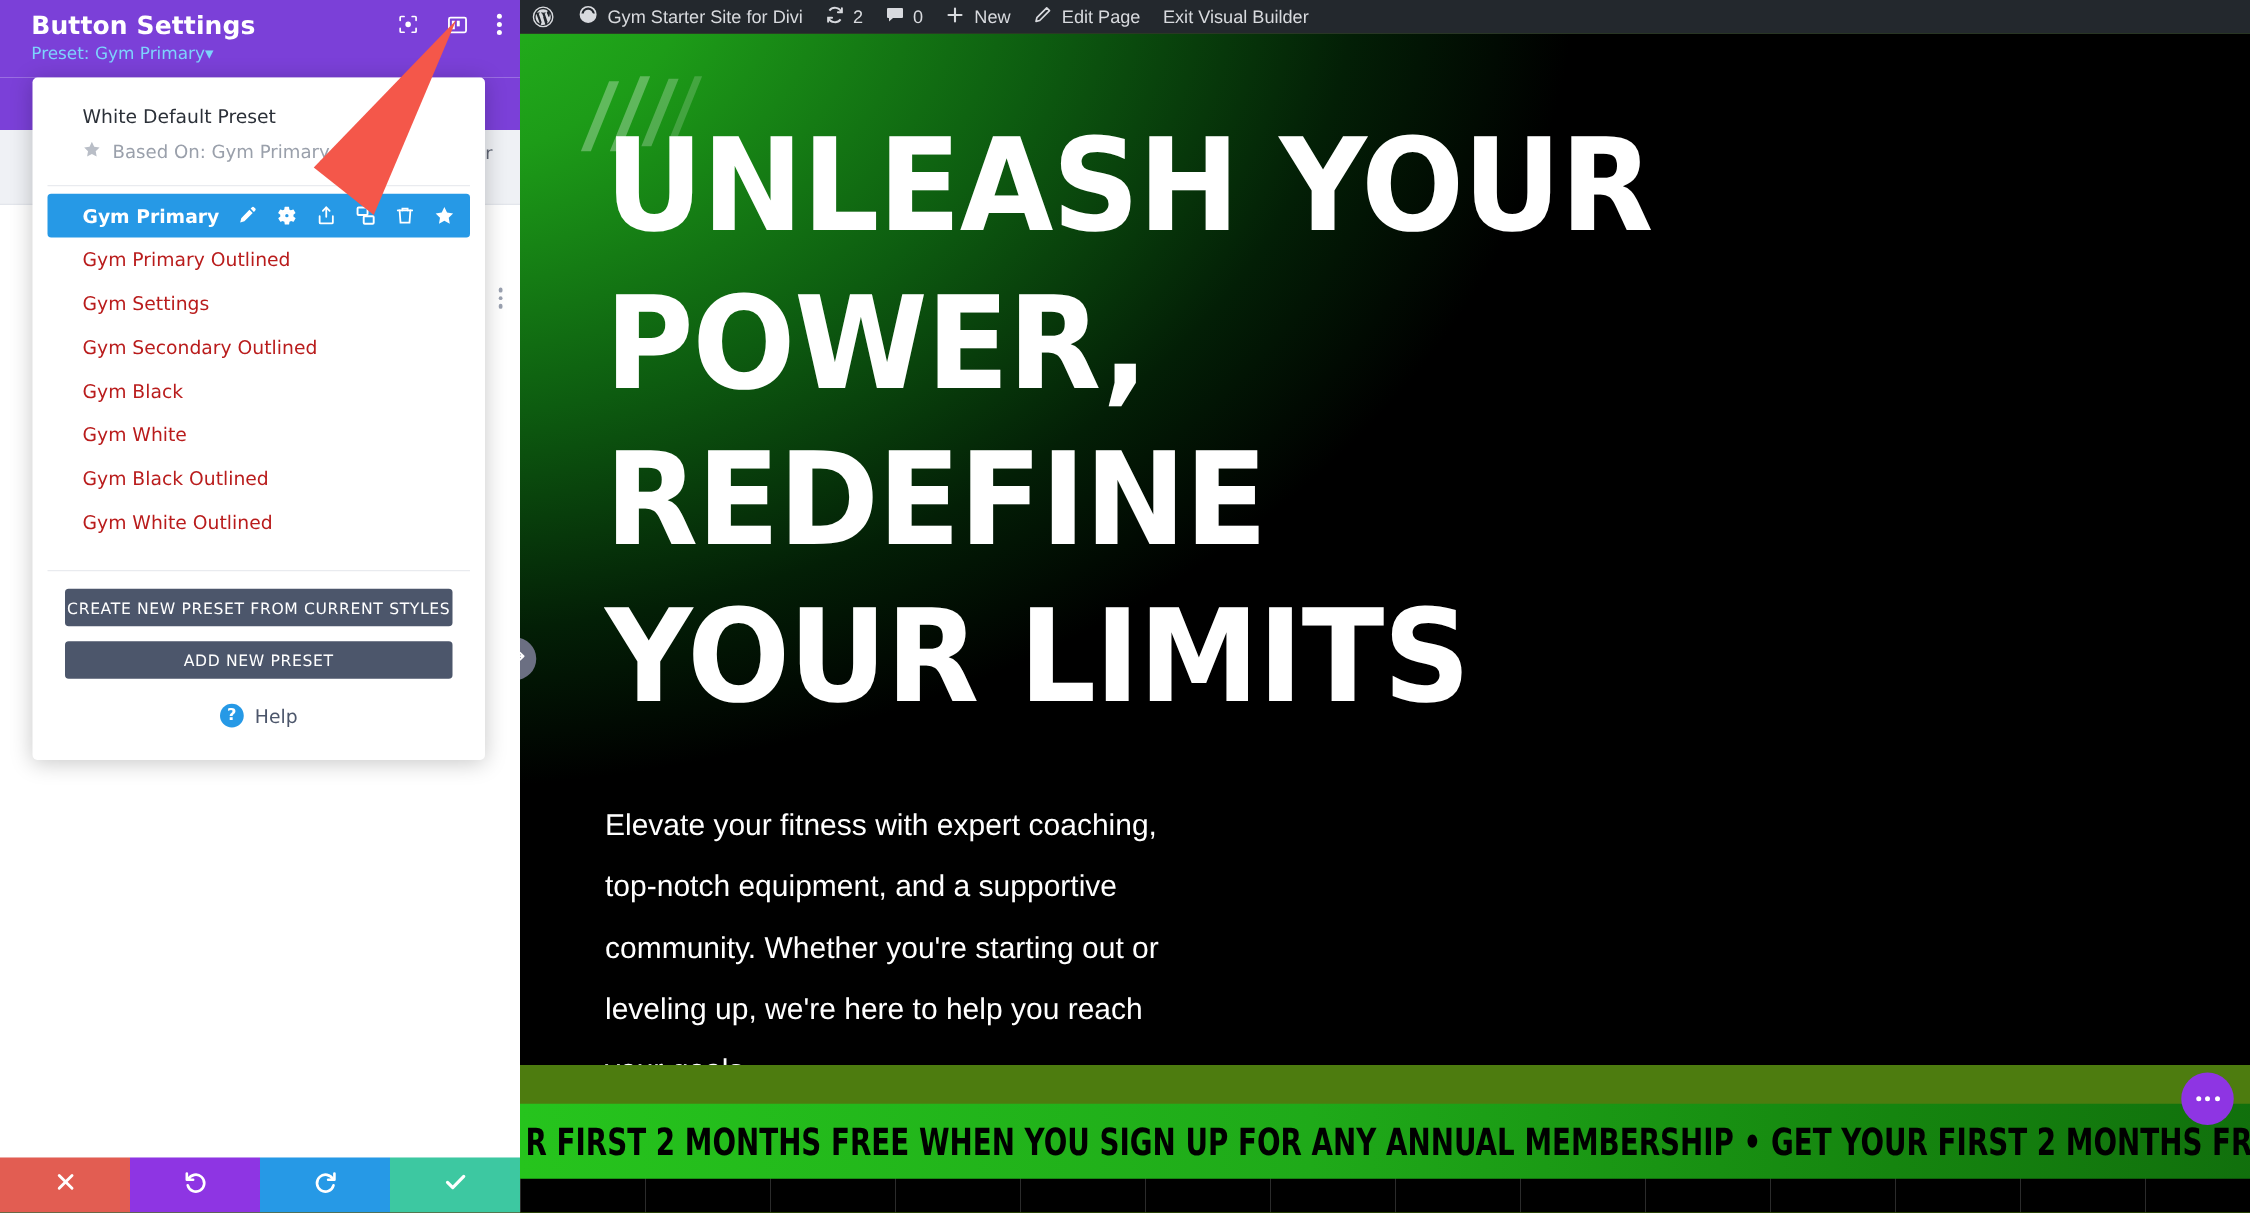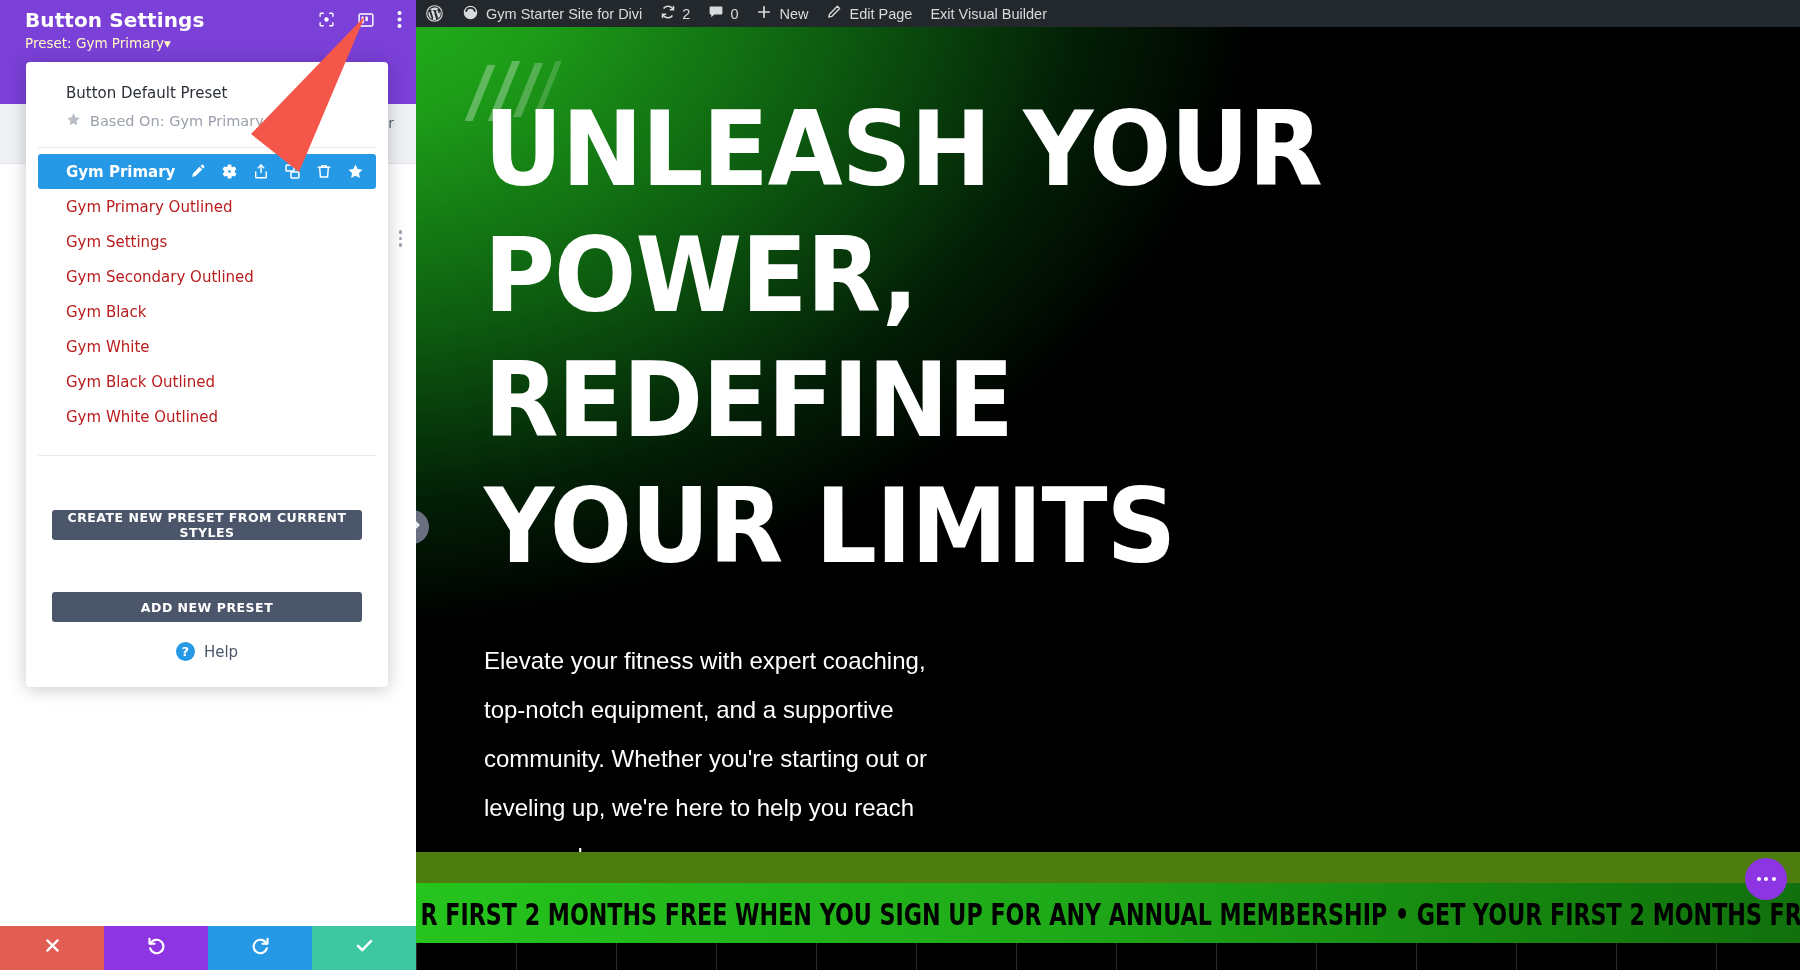--- a/index.html
+++ b/index.html
@@ -176,21 +176,21 @@
     height: 62px;
     padding: 8px 18px 0 25px;
     color: #fff;
     position: relative;
   }
   #modal-header .ttl {
     font-size: 20px; font-weight: 700; letter-spacing: .1px;
     font-family: "DejaVu Sans", sans-serif;
   }
   #modal-header .sub {
-    font-size: 13.5px; margin-top: 3px; color: #fef9c3;
+    font-size: 13.5px; margin-top: 3px; color: #7dd3fc;
     font-family: "DejaVu Sans", sans-serif;
   }
   #modal-header .hdr-icons {
     position: absolute; right: 14px; top: 10px;
     display: flex; align-items: center; gap: 22px;
   }
   .hdr-icons > div { cursor: pointer; }
 
   
   #ghost-body {
@@ -267,26 +267,25 @@
   .pd-actions svg { display: block; cursor: pointer; }
   .pd-footer { padding: 8px 26px 8px 26px; }
   .pd-btn {
     width: 100%;
     background: #4c566b;
     color: #fff;
     border: none;
     border-radius: 3px;
     height: 30px;
     font-size: 12.5px;
-    font-weight: 700;
+    font-weight: 400;
     letter-spacing: .5px;
     cursor: pointer;
     margin-bottom: 12px;
     font-family: "DejaVu Sans", sans-serif;
-    margin-top: 40px;
   }
   .pd-help {
     display: flex; align-items: center; justify-content: center;
     gap: 9px; padding: 10px 0 26px 0;
     color: #4c566b; font-size: 15px;
     cursor: pointer;
     font-family: "DejaVu Sans", sans-serif;
   }
   .help-circle {
     width: 19px; height: 19px; border-radius: 50%;
@@ -468,21 +467,21 @@
           <circle cx="2.5" cy="3" r="2"></circle>
             <circle cx="2.5" cy="9.5" r="2"></circle>
             <circle cx="2.5" cy="16" r="2"></circle>
         </svg>
       </div>
     </div>
   </div>
 
   <div id="preset-dropdown">
     <div class="pd-default">
-      <div class="t1">Button Default Preset</div>
+      <div class="t1">White Default Preset</div>
       <div class="t2">
         <span>
           <svg width="15" height="15" viewBox="0 0 20 20" fill="#b9bec7">
               <path d="m10 1.8 2.5 5.3 5.7.8-4.1 4 1 5.7-5.1-2.7-5.1 2.7 1-5.7-4.1-4 5.7-.8Z"></path>
             </svg>
         </span>
         <span>Based On: Gym Primary</span>
       </div>
     </div>
 

